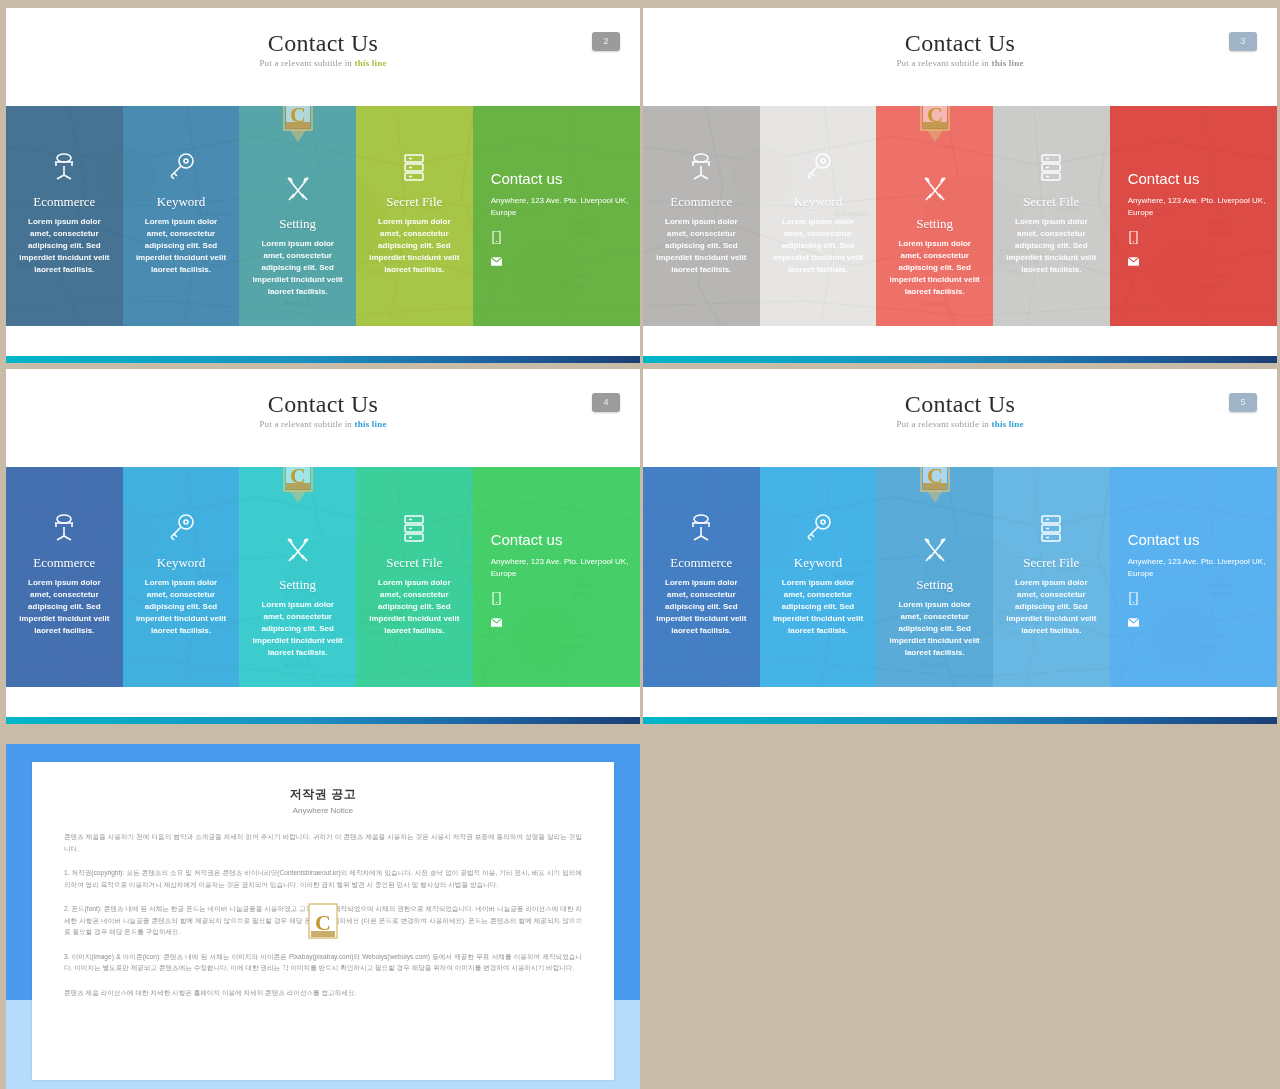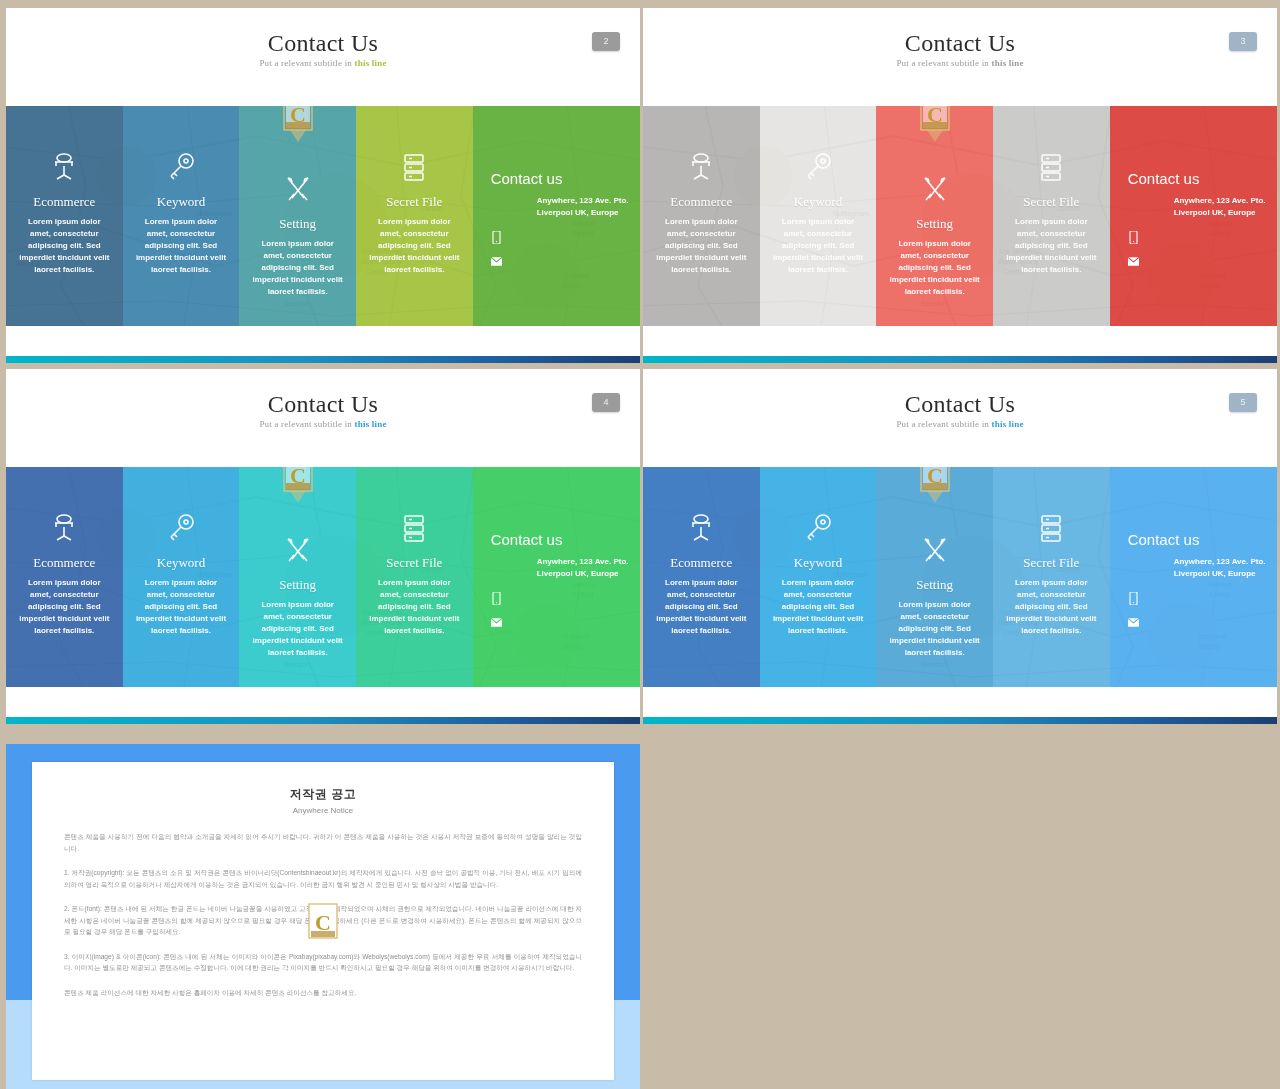--- a/index.html
+++ b/index.html
@@ -68,22 +68,22 @@
   }
   .col .p{
     font-size:8px;line-height:12px;color:#ffffff;text-align:center;
     font-weight:bold;max-width:92px;opacity:.97;
   }
   .col.contact .ch{
     font-family:"Liberation Sans", sans-serif;
     font-size:15px;color:#fff;margin-bottom:8px;font-weight:normal;
   }
   .col.contact .addr{
-    font-size:8px;line-height:12px;color:#fff;font-weight:bold;
-    max-width:142px;margin-bottom:12px;margin-left:46px;
+    font-size:8px;line-height:12px;color:#fff;font-weight:normal;
+    max-width:142px;margin-bottom:12px;
   }
   .col.contact .ci{margin-bottom:11px;}
   .col.contact .ci svg{width:11px;height:13px;display:block;fill:#fff;}
 
   
   .ov{position:absolute;inset:0;}
 
   
   .wm{
     position:absolute;left:50%;transform:translateX(-50%);

